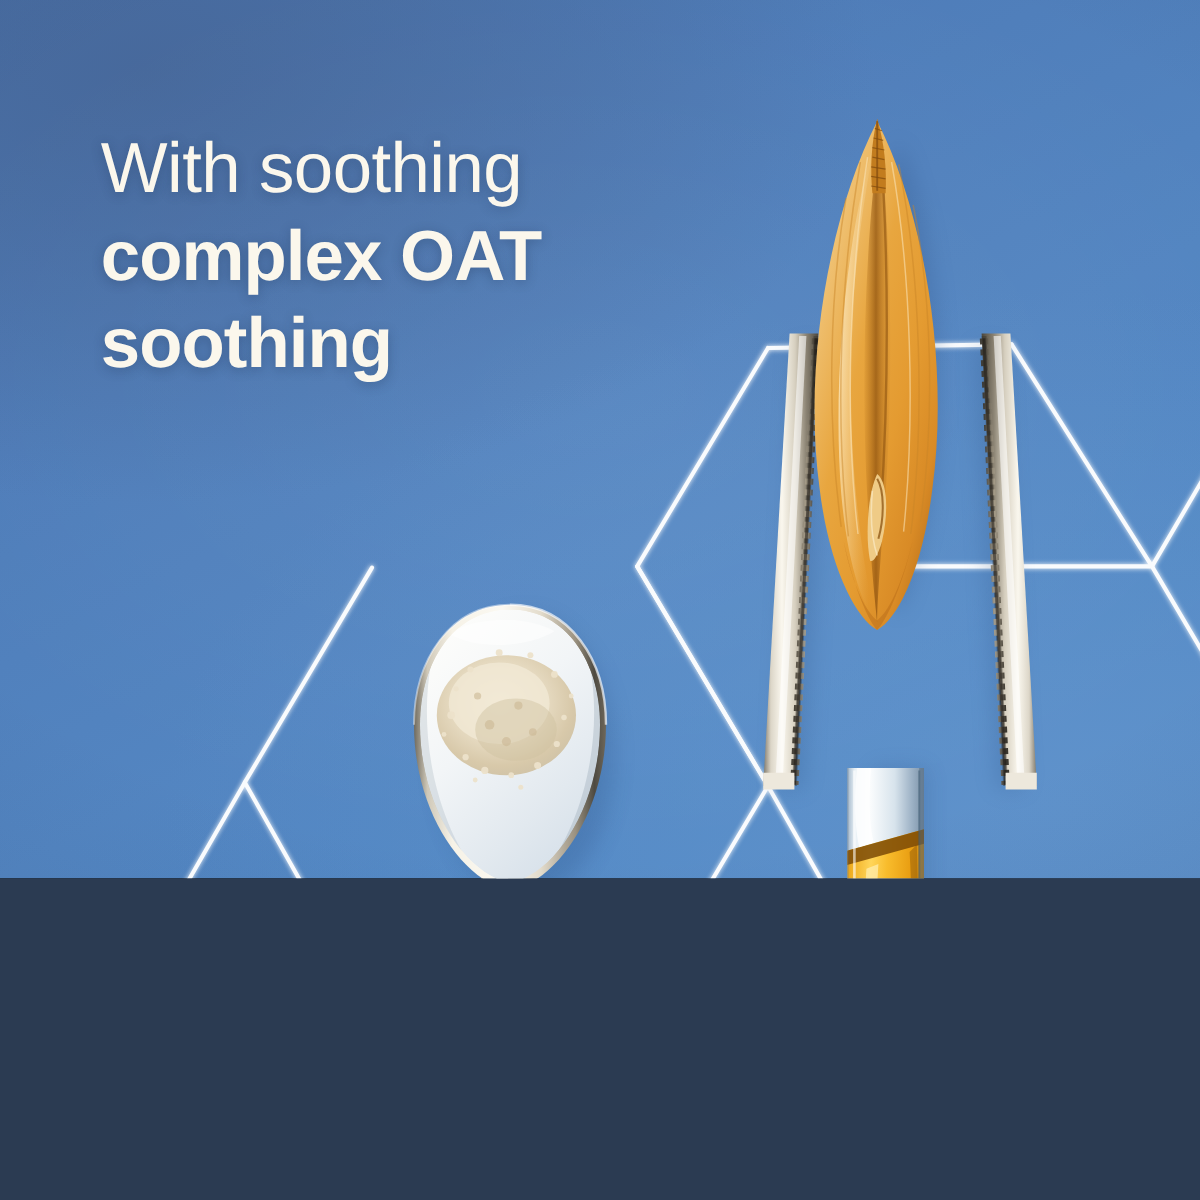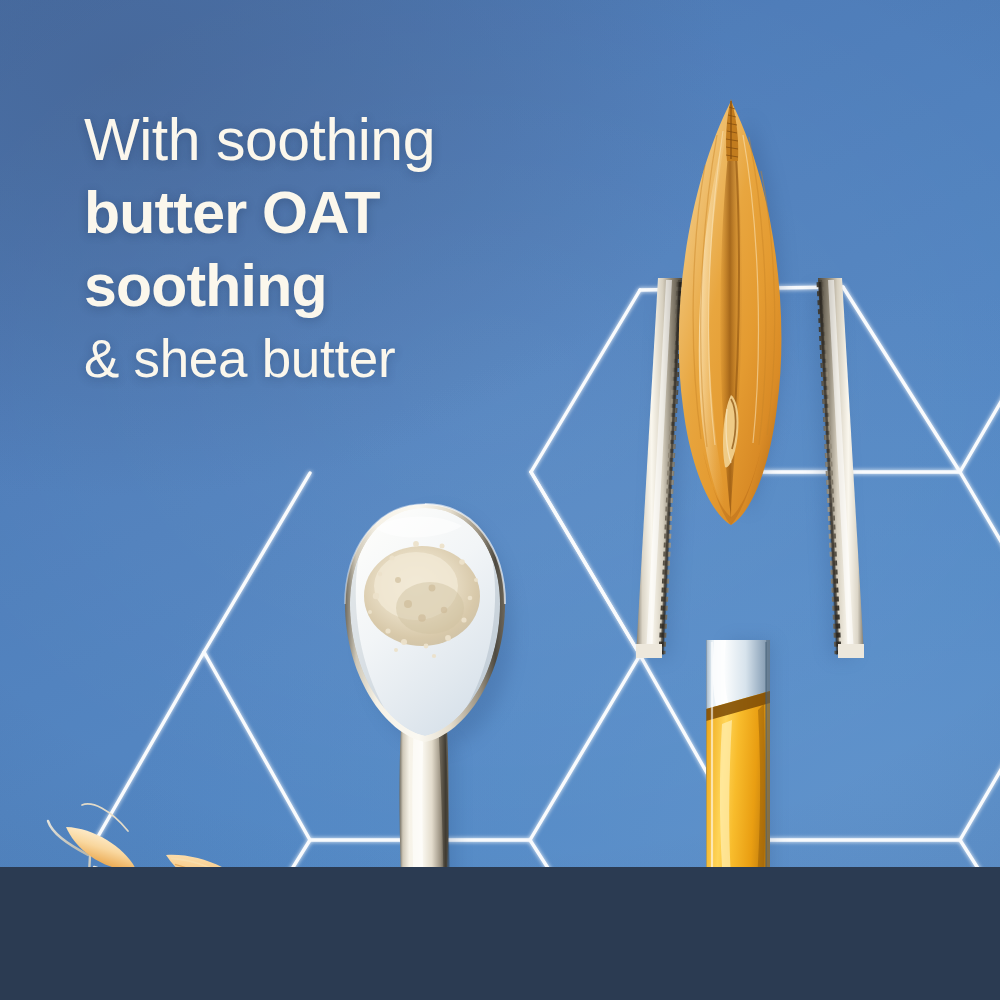--- a/index.html
+++ b/index.html
@@ -1,21 +1,21 @@
 <!DOCTYPE html>
 <html><head>
 <meta charset="utf-8">
 <title>Triple Oat Complex</title>
 <style>
   html,body{margin:0;padding:0;background:#2b3b52;}
   *{box-sizing:border-box;}
 
   .stage{
     position:relative;
-    width:1000px;height:867px;
+    width:1000px;height:732px;
     overflow:hidden;
     font-family:"Liberation Sans","DejaVu Sans",sans-serif;
     background:#000000;
   }
 
   
   .bg{position:absolute;inset:0;
       background:
         radial-gradient(120% 95% at 88% 92%, #5f92cb 0%, rgba(95,146,203,0) 62%),
         radial-gradient(105% 85% at 12% 8%, #47699c 0%, rgba(71,105,156,0) 58%),
@@ -473,18 +473,17 @@
       <path d="M88 306 C 92 314, 86 322, 78 324" fill="none" stroke="#A86B06" stroke-width="2" opacity=".55"></path>
 
       <circle cx="77" cy="348" r="21" fill="url(#dropG)"></circle>
       <ellipse cx="70" cy="341" rx="9" ry="7.5" fill="#FFF7DA" opacity=".85"></ellipse>
       <path d="M93 344 C 98 354, 92 366, 80 368" fill="none" stroke="#B0700A" stroke-width="2.2" opacity=".6"></path>
     </svg>
   </div>
 
   <div class="headline">
     <span class="hl-line hl-1">With soothing</span>
-    <span class="hl-line hl-2">butter OAT</span>
+    <span class="hl-line hl-2">complex OAT</span>
     <span class="hl-line hl-3">soothing</span>
-    <span class="hl-line hl-4">&amp; shea butter</span>
   </div>
 
 </div>
 
 </body></html>

